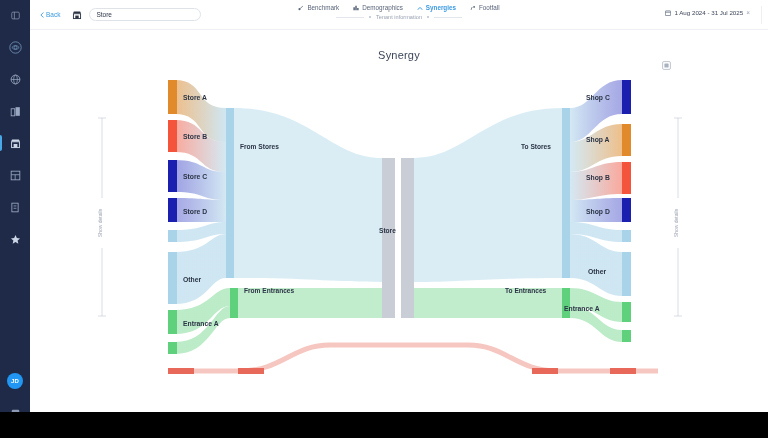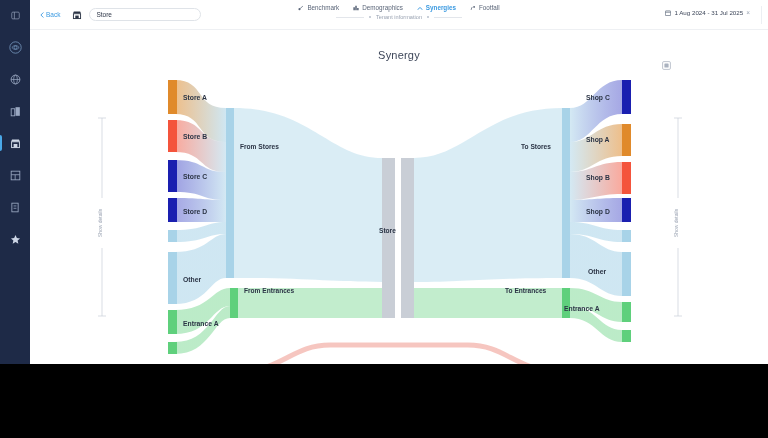--- a/index.html
+++ b/index.html
@@ -4,21 +4,21 @@
 <style>
   * { box-sizing: border-box; margin: 0; padding: 0; }
   html, body {
     width: 768px; height: 438px;
     background: #000;
     font-family: "Liberation Sans", sans-serif;
     overflow: hidden;
   }
   #app {
     position: relative;
-    width: 768px; height: 364px;
+    width: 768px; height: 412px;
     background: #ec4899;
     overflow: hidden;
   }
 
   
   #sidebar {
     position: absolute; left: 0; top: 0;
     width: 30px; height: 438px;
     background: #1e2a47;
     display: flex; flex-direction: column; align-items: center;

